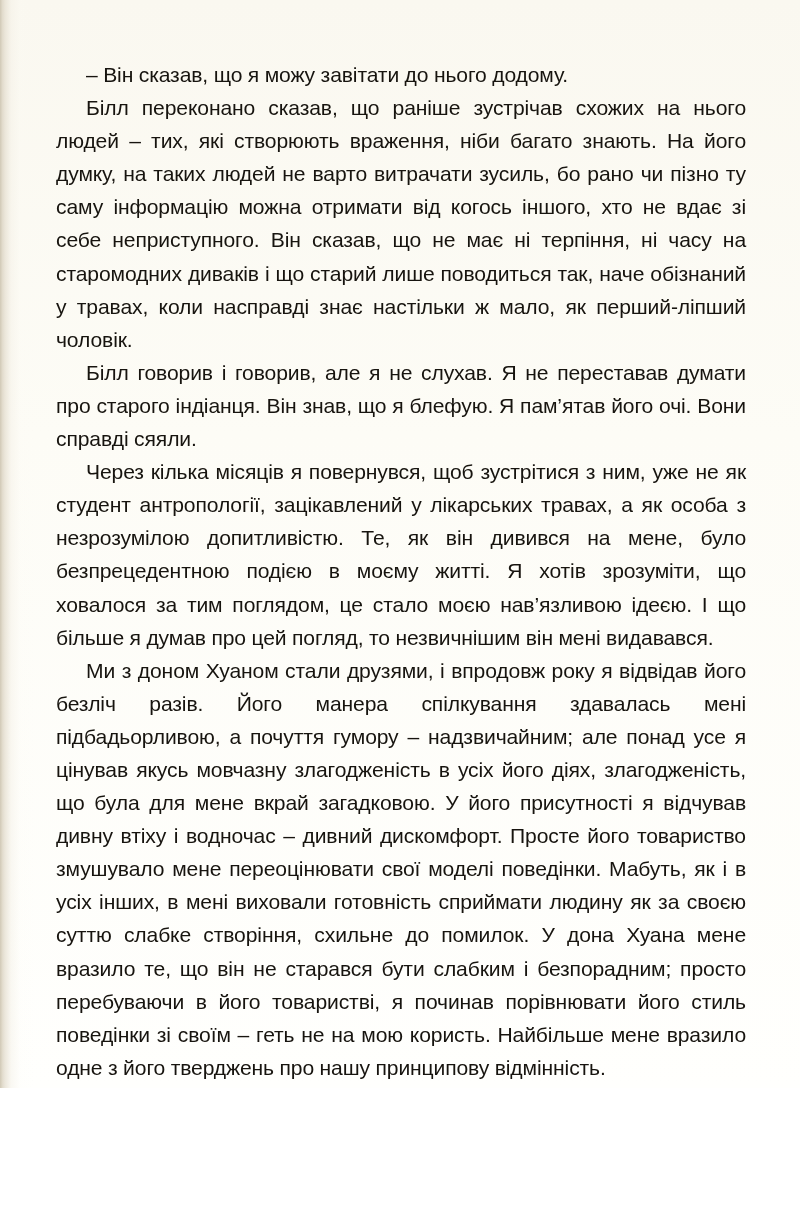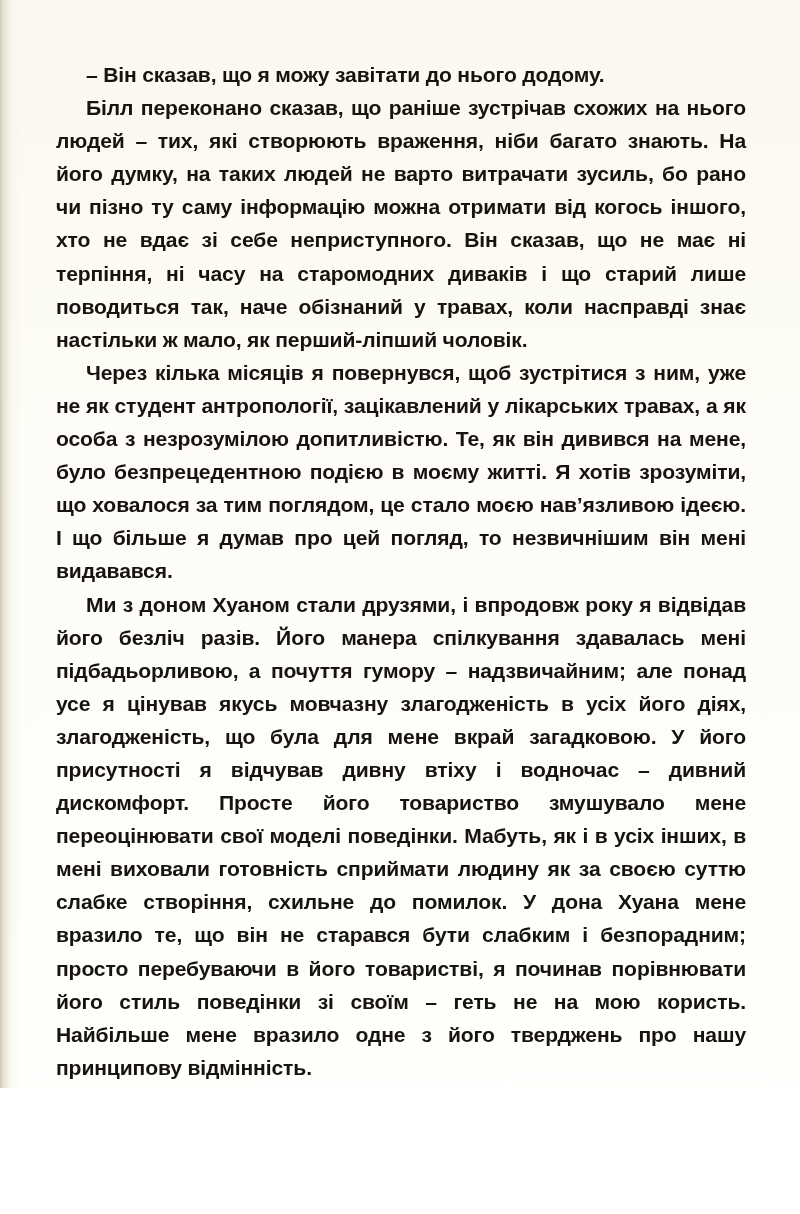--- a/index.html
+++ b/index.html
@@ -15,21 +15,20 @@
     font-family: "Liberation Sans", sans-serif;
   }
 
   #page {
     position: relative;
     width: 800px;
     height: 1088px;
     background: #4d7c0f;
     box-sizing: border-box;
     overflow: hidden;
-    font-weight: bold;
   }
 
   
   #paper-texture {
     position: absolute;
     inset: 0;
     background:
       linear-gradient(90deg,
         rgba(214,206,190,0.95) 0px,
         rgba(231,225,211,0.80) 5px,
@@ -89,19 +88,20 @@
 <body>
 
 <div id="page">
 
   <div id="paper-texture"></div>
   <div id="gutter-edge"></div>
 
   <div id="text-column">
     <p class="para">– Він сказав, що я можу завітати до нього додому.</p>
     <p class="para">Білл переконано сказав, що раніше зустрічав схожих на нього людей – тих, які створюють враження, ніби багато знають. На його думку, на таких людей не варто витрачати зусиль, бо рано чи пізно ту саму інформацію можна отримати від когось іншого, хто не вдає зі себе неприступного. Він сказав, що не має ні терпіння, ні часу на старомодних диваків і що старий лише поводиться так, наче обізнаний у травах, коли насправді знає настільки ж мало, як перший-ліпший чоловік.</p>
+    <p class="para">Білл говорив і говорив, але я не слухав. Я не переставав думати про старого індіанця. Він знав, що я блефую. Я пам’ятав його очі. Вони справді сяяли.</p>
     <p class="para">Через кілька місяців я повернувся, щоб зустрітися з ним, уже не як студент антропології, зацікавлений у лікарських травах, а як особа з незрозумілою допитливістю. Те, як він дивився на мене, було безпрецедентною подією в моєму житті. Я хотів зрозуміти, що ховалося за тим поглядом, це стало моєю нав’язливою ідеєю. І що більше я думав про цей погляд, то незвичнішим він мені видавався.</p>
     <p class="para">Ми з доном Хуаном стали друзями, і впродовж року я відвідав його безліч разів. Його манера спілкування здавалась мені підбадьорливою, а почуття гумору – надзвичайним; але понад усе я цінував якусь мовчазну злагодженість в усіх його діях, злагодженість, що була для мене вкрай загадковою. У його присутності я відчував дивну втіху і водночас – дивний дискомфорт. Просте його товариство змушувало мене переоцінювати свої моделі поведінки. Мабуть, як і в усіх інших, в мені виховали готовність сприймати людину як за своєю суттю слабке створіння, схильне до помилок. У дона Хуана мене вразило те, що він не старався бути слабким і безпорадним; просто перебуваючи в його товаристві, я починав порівнювати його стиль поведінки зі своїм – геть не на мою користь. Найбільше мене вразило одне з його тверджень про нашу принципову відмінність.</p>
   </div>
 
   <div id="page-number">5</div>
 
 </div>
 
 </body></html>

